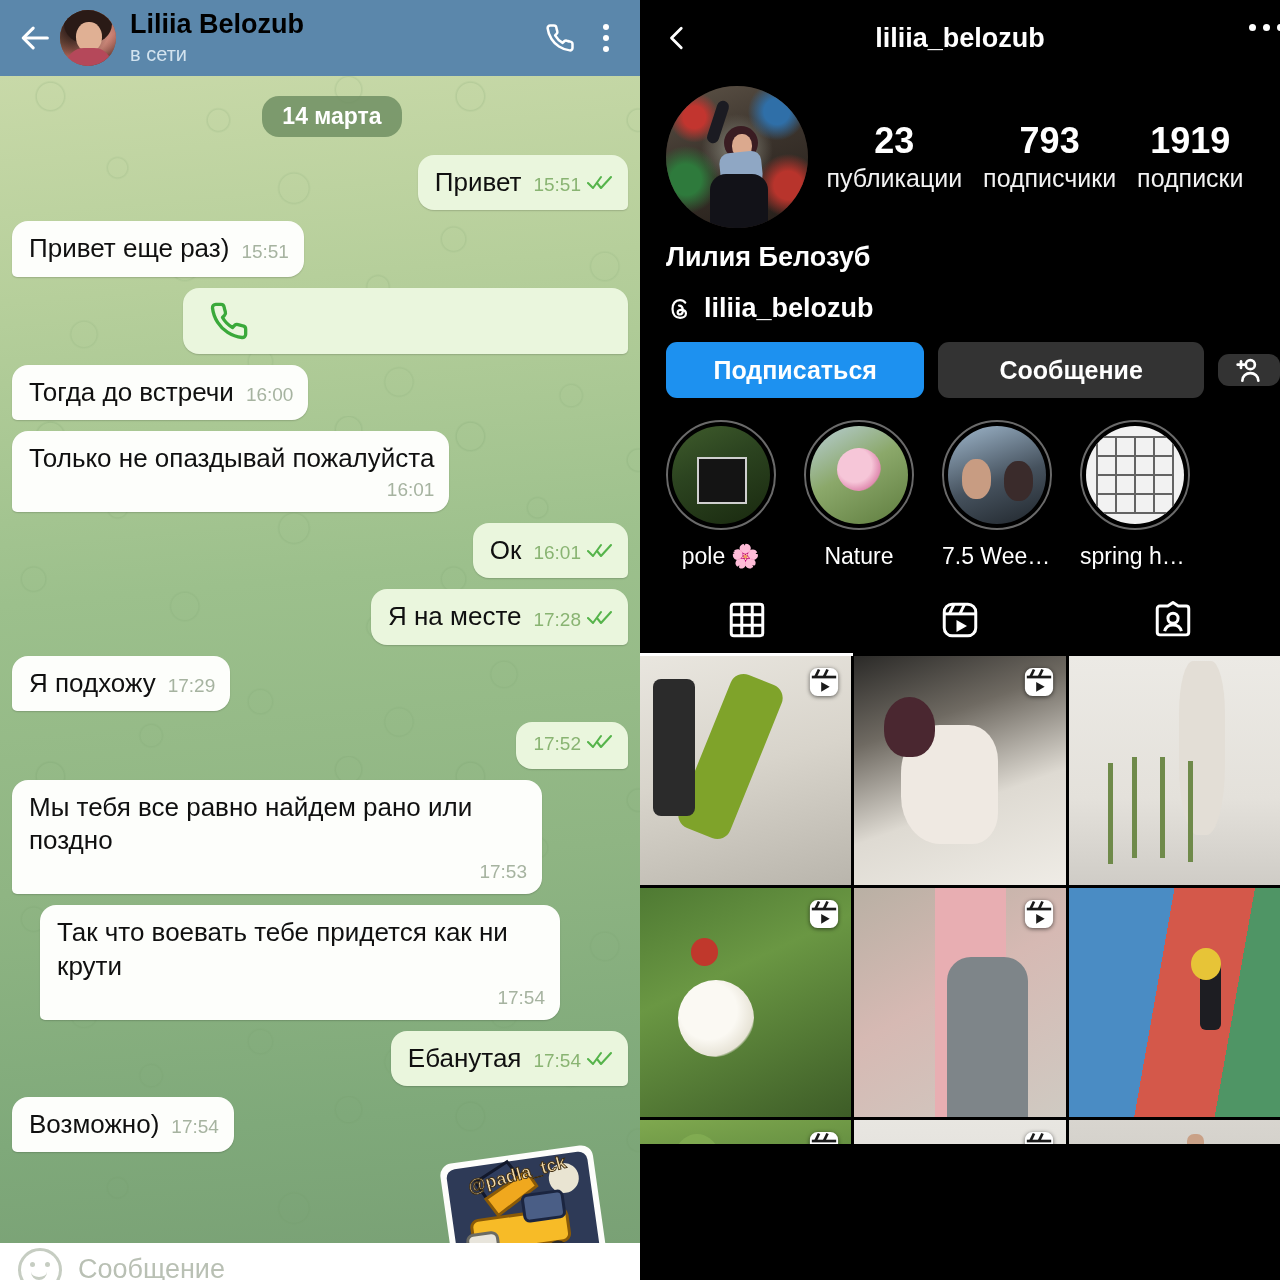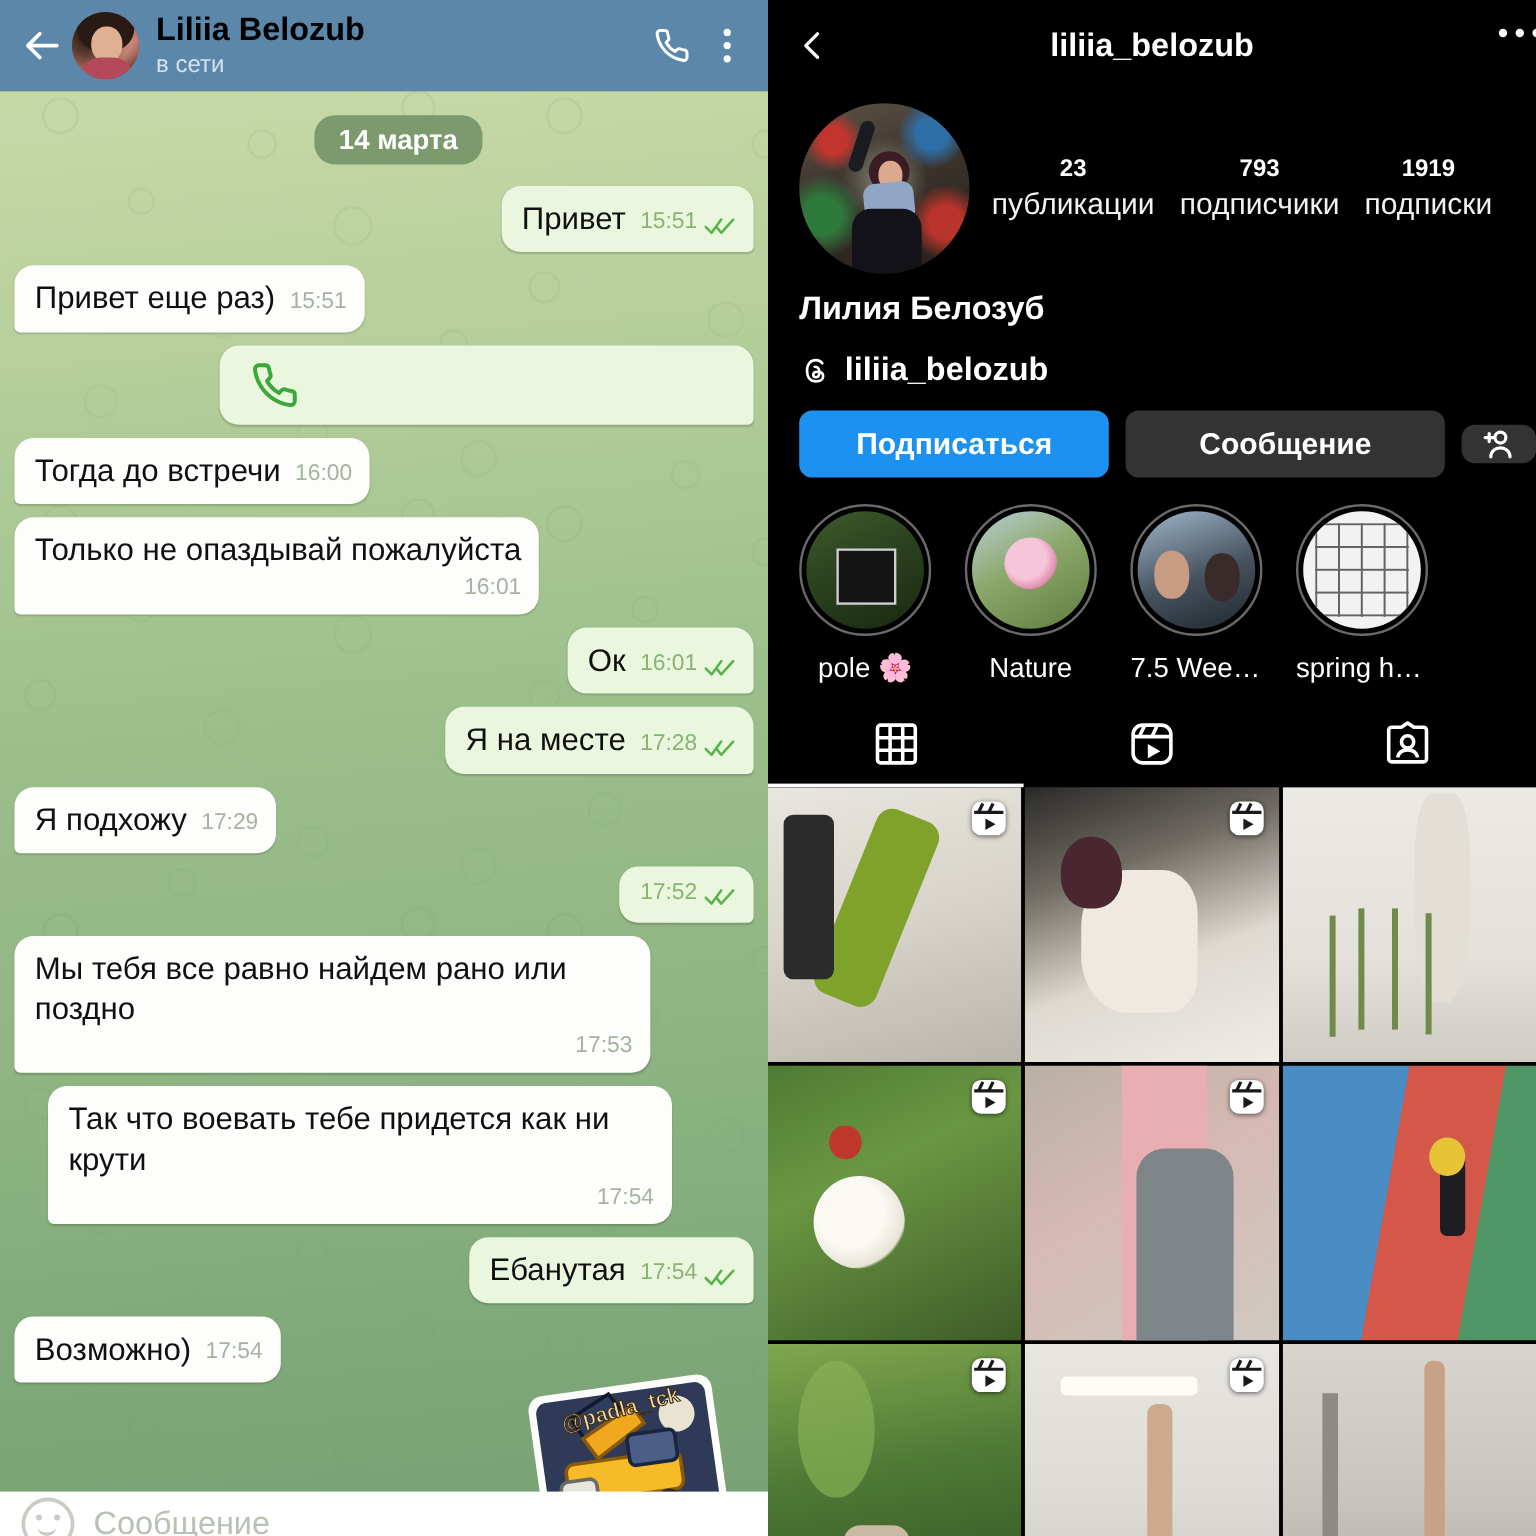--- a/index.html
+++ b/index.html
@@ -51,21 +51,21 @@
   .date-badge{background:rgba(108,140,96,.82);color:#fff;font-size:23px;font-weight:bold;padding:7px 20px;border-radius:17px;margin-left:24px;}
 
   .msg-row{display:flex;margin-bottom:11px;}
   .msg-row.out{justify-content:flex-end;}
   .msg-row.in{justify-content:flex-start;}
   .bubble{position:relative;max-width:500px;border-radius:16px;padding:11px 15px 11px 17px;box-shadow:0 1px 1.5px rgba(0,0,0,.16);box-sizing:border-box;}
   .bubble.in{background:#fdfefb;border-bottom-left-radius:5px;}
   .bubble.out{background:#eaf6dd;border-bottom-right-radius:5px;}
   .btext{font-size:26px;color:#101010;line-height:1.28;word-wrap:break-word;}
   .inline{display:flex;align-items:flex-end;gap:12px;flex-wrap:nowrap;}
-  .meta{display:flex;align-items:flex-end;gap:6px;flex:0 0 auto;padding-bottom:3px;}
+  .meta{display:flex;align-items:flex-start;gap:6px;flex:0 0 auto;padding-bottom:3px;}
   .time{font-size:19px;color:#a6b3a0;white-space:nowrap;}
   .bubble.out .time{color:#89b472;}
   .ticks{width:26px;height:16px;flex:0 0 auto;}
   .meta-right{display:flex;justify-content:flex-end;align-items:center;gap:6px;margin-top:4px;}
 
   .call-bubble{background:#eaf6dd;border-radius:16px;border-bottom-right-radius:5px;padding:13px 18px;min-width:445px;display:flex;align-items:center;box-shadow:0 1px 1.5px rgba(0,0,0,.16);box-sizing:border-box;}
   .call-left{flex:1 1 auto;}
   .call-title{font-size:27px;font-weight:bold;color:#0d0d0d;}
   .call-sub{display:flex;align-items:center;gap:9px;margin-top:7px;}
   .call-sub svg{width:22px;height:22px;flex:0 0 auto;}
@@ -75,21 +75,21 @@
 
   .sticker{position:absolute;right:22px;bottom:-6px;width:190px;height:150px;}
   .tg-input{position:absolute;left:0;right:0;bottom:0;height:37px;background:#fff;display:flex;align-items:center;padding:0 18px;box-sizing:border-box;gap:16px;z-index:6;}
   .tg-smile{width:38px;height:38px;border:3px solid #c6cdc2;border-radius:50%;position:relative;flex:0 0 auto;margin-top:16px;}
   .tg-smile i{position:absolute;width:5px;height:5px;border-radius:50%;background:#c6cdc2;top:11px;}
   .tg-smile i.l{left:9px;} .tg-smile i.r{right:9px;}
   .tg-smile u{position:absolute;left:10px;bottom:9px;width:16px;height:7px;border-bottom:3px solid #c6cdc2;border-radius:0 0 10px 10px;}
   .tg-placeholder{font-size:27px;color:#b9c0b4;margin-top:16px;}
 
   
-  .ig{position:relative;width:640px;height:1280px;background:#000;overflow:hidden;color:#fff;}
+  .ig{position:relative;width:640px;height:1144px;background:#000;overflow:hidden;color:#fff;}
   .ig-header{height:76px;display:flex;align-items:center;padding:0 14px;box-sizing:border-box;position:relative;}
   .ig-back{width:48px;height:48px;display:flex;align-items:center;justify-content:center;flex:0 0 auto;}
   .ig-back svg{width:26px;height:26px;}
   .ig-username{position:absolute;left:0;right:0;text-align:center;font-size:27px;font-weight:bold;pointer-events:none;}
   .ig-dots{position:absolute;right:-4px;top:24px;display:flex;gap:7px;}
   .ig-dots i{width:7px;height:7px;border-radius:50%;background:#fff;display:block;}
 
   .ig-top{display:flex;align-items:center;padding:10px 26px 0 26px;box-sizing:border-box;}
   .ig-pfp{width:142px;height:142px;border-radius:50%;overflow:hidden;flex:0 0 auto;position:relative;background:#140d0a;}
   .ig-pfp .p-bg{position:absolute;inset:0;background:
@@ -99,21 +99,21 @@
       radial-gradient(circle at 86% 70%, #b8342c 0 9%, rgba(184,52,44,0) 20%),
       radial-gradient(circle at 50% 45%, #6d6a60 0 12%, rgba(109,106,96,0) 34%),
       linear-gradient(160deg,#5d5347 0%,#3b332c 45%,#241d18 100%);}
   .ig-pfp .p-arm{position:absolute;left:46px;top:14px;width:12px;height:44px;border-radius:6px;background:#1b1b22;transform:rotate(18deg);}
   .ig-pfp .p-hair{position:absolute;left:58px;top:40px;width:34px;height:34px;border-radius:50%;background:#3a1c22;}
   .ig-pfp .p-face{position:absolute;left:66px;top:48px;width:20px;height:24px;border-radius:48%;background:#dba98e;}
   .ig-pfp .p-scarf{position:absolute;left:54px;top:66px;width:42px;height:34px;border-radius:10px;background:#8fa7c4;transform:rotate(-6deg);}
   .ig-pfp .p-coat{position:absolute;left:44px;bottom:-6px;width:58px;height:60px;border-radius:16px 16px 0 0;background:#121218;}
   .ig-stats{flex:1 1 auto;display:flex;justify-content:space-around;align-items:center;padding-left:8px;}
   .stat{text-align:center;min-width:0;}
-  .stat-num{font-size:20px;font-weight:bold;line-height:1.1;}
+  .stat-num{font-size:36px;font-weight:bold;line-height:1.1;}
   .stat-lbl{font-size:25px;color:#f2f2f2;margin-top:4px;white-space:nowrap;}
 
   .ig-bio{padding:14px 26px 0 26px;}
   .ig-fullname{font-size:27px;font-weight:bold;}
   .ig-threads{display:flex;align-items:center;gap:10px;margin-top:20px;}
   .ig-threads svg{width:28px;height:28px;flex:0 0 auto;}
   .ig-threads span{font-size:27px;font-weight:bold;}
 
   .ig-actions{display:flex;gap:14px;padding:18px 0 0 26px;align-items:center;}
   .btn{height:56px;border-radius:11px;display:flex;align-items:center;justify-content:center;font-size:25px;font-weight:bold;box-sizing:border-box;}

